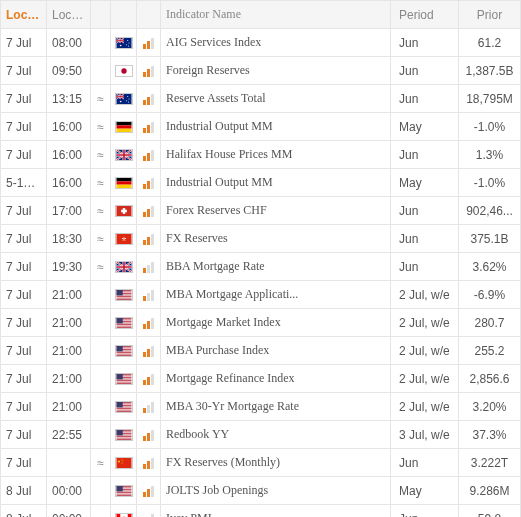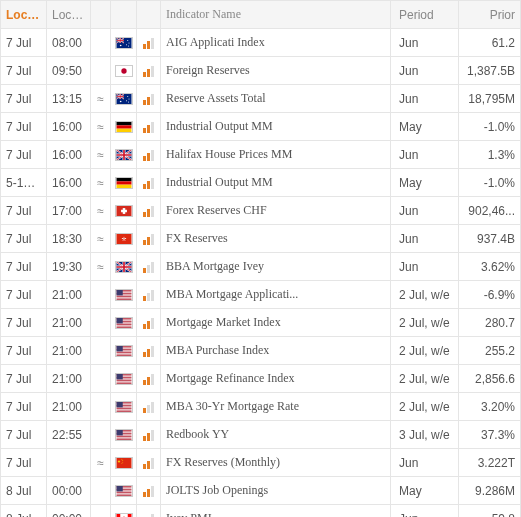--- a/index.html
+++ b/index.html
@@ -8,21 +8,21 @@
   th, td { border: 1px solid #e5e5e5; padding: 6px 5px; text-align: left; vertical-align: middle; overflow: hidden; white-space: nowrap; text-overflow: ellipsis; }
   th { background: #f5f5f5; color: #888; font-weight: normal; }
   th.sorted { color: #e67e22; font-weight: bold; position: relative; }
   .col-date { width: 46px; }
   .col-time { width: 44px; }
   .col-approx { width: 20px; text-align: center; padding: 6px 0; color: #888; }
   .col-flag { width: 26px; text-align: center; padding: 6px 0; }
   .col-impact { width: 24px; text-align: center; padding: 6px 0; }
   .col-name { width: auto; font-family: Liberation Serif, serif; }
   .col-period { width: 68px; padding-left:8px; }
-  .col-prior { width: 62px; text-align: right; }
+  .col-prior { width: 62px; text-align: center; }
   th.col-approx, th.col-flag, th.col-impact { font-size: 0; }
   .flag { width: 18px; height: 12px; display: inline-block; vertical-align: middle; border: 1px solid #ccc; position: relative; overflow: hidden; }
   .flag svg { position:absolute; top:0; left:0; width:100%; height:100%; display:block; }
   .bars { display: inline-flex; gap: 1px; align-items: flex-end; height: 12px; vertical-align: middle; }
   .bars span { width: 3px; }
   .bars span:nth-child(1){height:5px;} .bars span:nth-child(2){height:8px;} .bars span:nth-child(3){height:11px;}
   .lo span:nth-child(1){background:#e67e22;} .lo span:nth-child(2){background:#ddd;} .lo span:nth-child(3){background:#ddd;}
   .md span:nth-child(1){background:#e67e22;} .md span:nth-child(2){background:#e67e22;} .md span:nth-child(3){background:#ddd;}
 </style>
 </head>
@@ -57,21 +57,21 @@
               <circle cx="15" cy="6" r="0.6" fill="#fff"></circle>
               <circle cx="12" cy="8" r="0.6" fill="#fff"></circle>
               <circle cx="14.5" cy="9.5" r="0.6" fill="#fff"></circle>
               <circle cx="5" cy="9" r="1" fill="#fff"></circle>
             </svg></span></td>
         <td class="col-impact"><span class="bars md">
             <span></span>
             <span></span>
             <span></span>
           </span></td>
-        <td class="col-name">AIG Applicati Index</td>
+        <td class="col-name">AIG Services Index</td>
         <td class="col-period">Jun</td>
         <td class="col-prior">61.2</td>
       </tr>
       <tr>
         <td class="col-date">7 Jul</td>
         <td class="col-time">09:50</td>
         <td class="col-approx"></td>
         <td class="col-flag"><span class="flag"><svg viewBox="0 0 18 12">
               <rect width="18" height="12" fill="#fff"></rect>
               <circle cx="9" cy="6" r="3.2" fill="#bc002d"></circle>
@@ -199,39 +199,39 @@
                 <path d="M0,-3 Q1,-1.5 0,0 Q-1,-1.5 0,-3" transform="rotate(288)"></path>
               </g>
             </svg></span></td>
         <td class="col-impact"><span class="bars md">
             <span></span>
             <span></span>
             <span></span>
           </span></td>
         <td class="col-name">FX Reserves</td>
         <td class="col-period">Jun</td>
-        <td class="col-prior">937.4B</td>
+        <td class="col-prior">375.1B</td>
       </tr>
       <tr>
         <td class="col-date">7 Jul</td>
         <td class="col-time">19:30</td>
         <td class="col-approx"><span>≈</span></td>
         <td class="col-flag"><span class="flag"><svg viewBox="0 0 18 12">
               <rect width="18" height="12" fill="#00247d"></rect>
               <path d="M0,0 L18,12 M18,0 L0,12" stroke="#fff" stroke-width="2.2"></path>
               <path d="M0,0 L18,12 M18,0 L0,12" stroke="#cf142b" stroke-width="1"></path>
               <path d="M9,0 V12 M0,6 H18" stroke="#fff" stroke-width="3.5"></path>
               <path d="M9,0 V12 M0,6 H18" stroke="#cf142b" stroke-width="2"></path>
             </svg></span></td>
         <td class="col-impact"><span class="bars lo">
             <span></span>
             <span></span>
             <span></span>
           </span></td>
-        <td class="col-name">BBA Mortgage Ivey</td>
+        <td class="col-name">BBA Mortgage Rate</td>
         <td class="col-period">Jun</td>
         <td class="col-prior">3.62%</td>
       </tr>
       <tr>
         <td class="col-date">7 Jul</td>
         <td class="col-time">21:00</td>
         <td class="col-approx"></td>
         <td class="col-flag"><span class="flag"><svg viewBox="0 0 18 12">
               <rect width="18" height="12" fill="#fff"></rect>
               <rect width="18" height="0.92" y="0" fill="#b22234"></rect>

